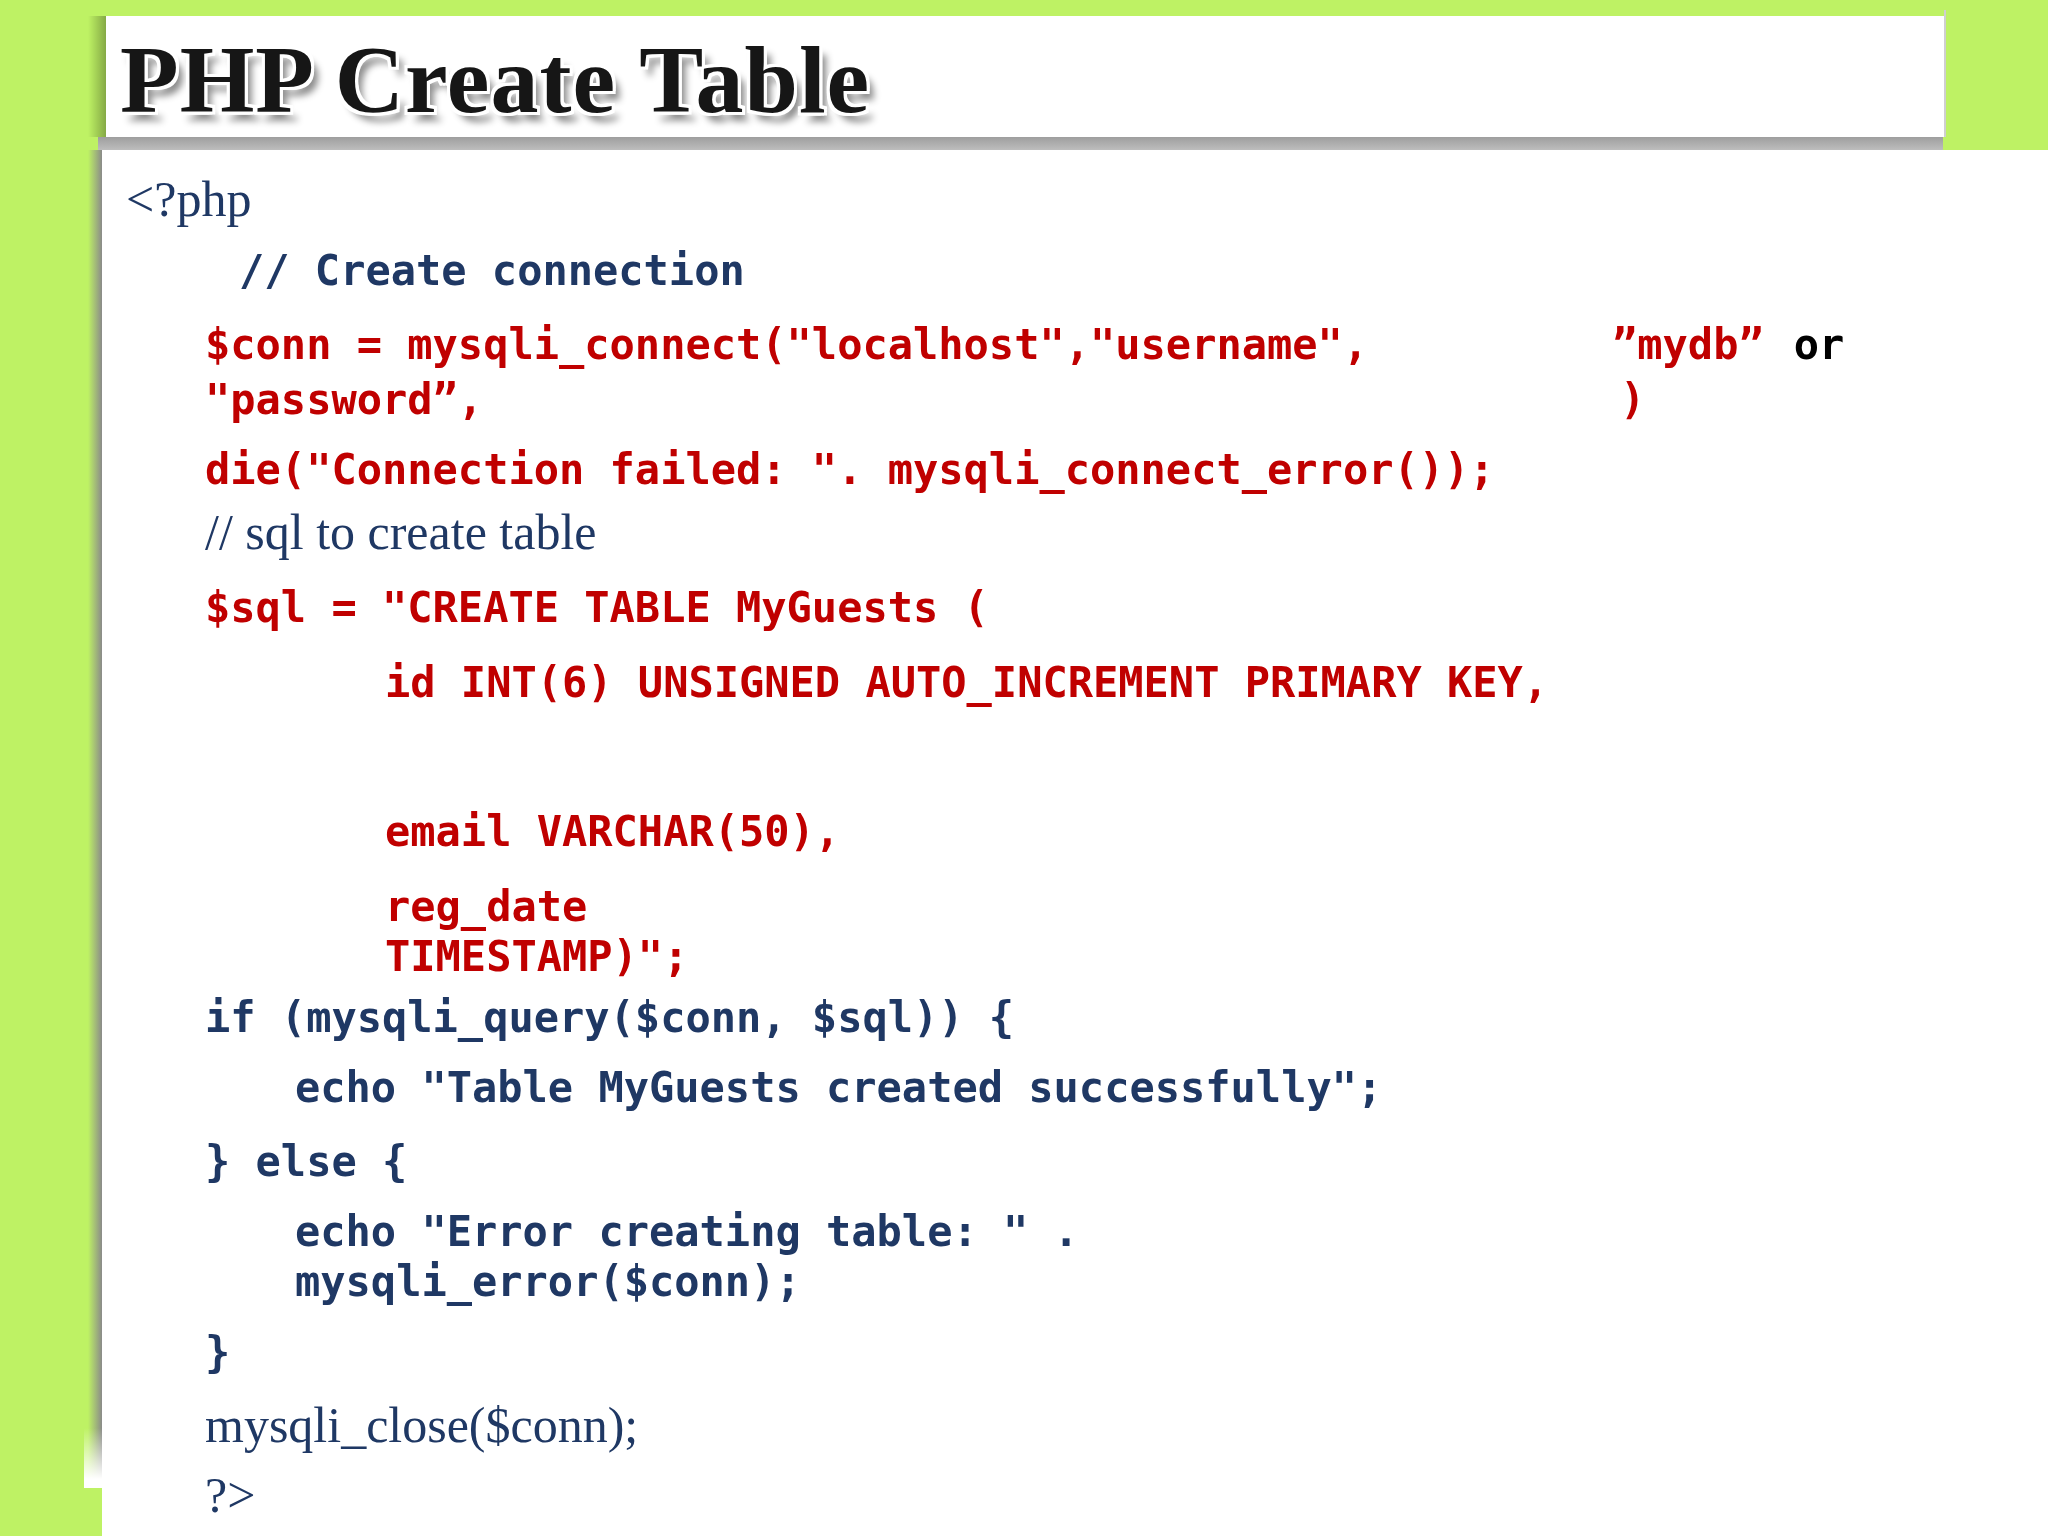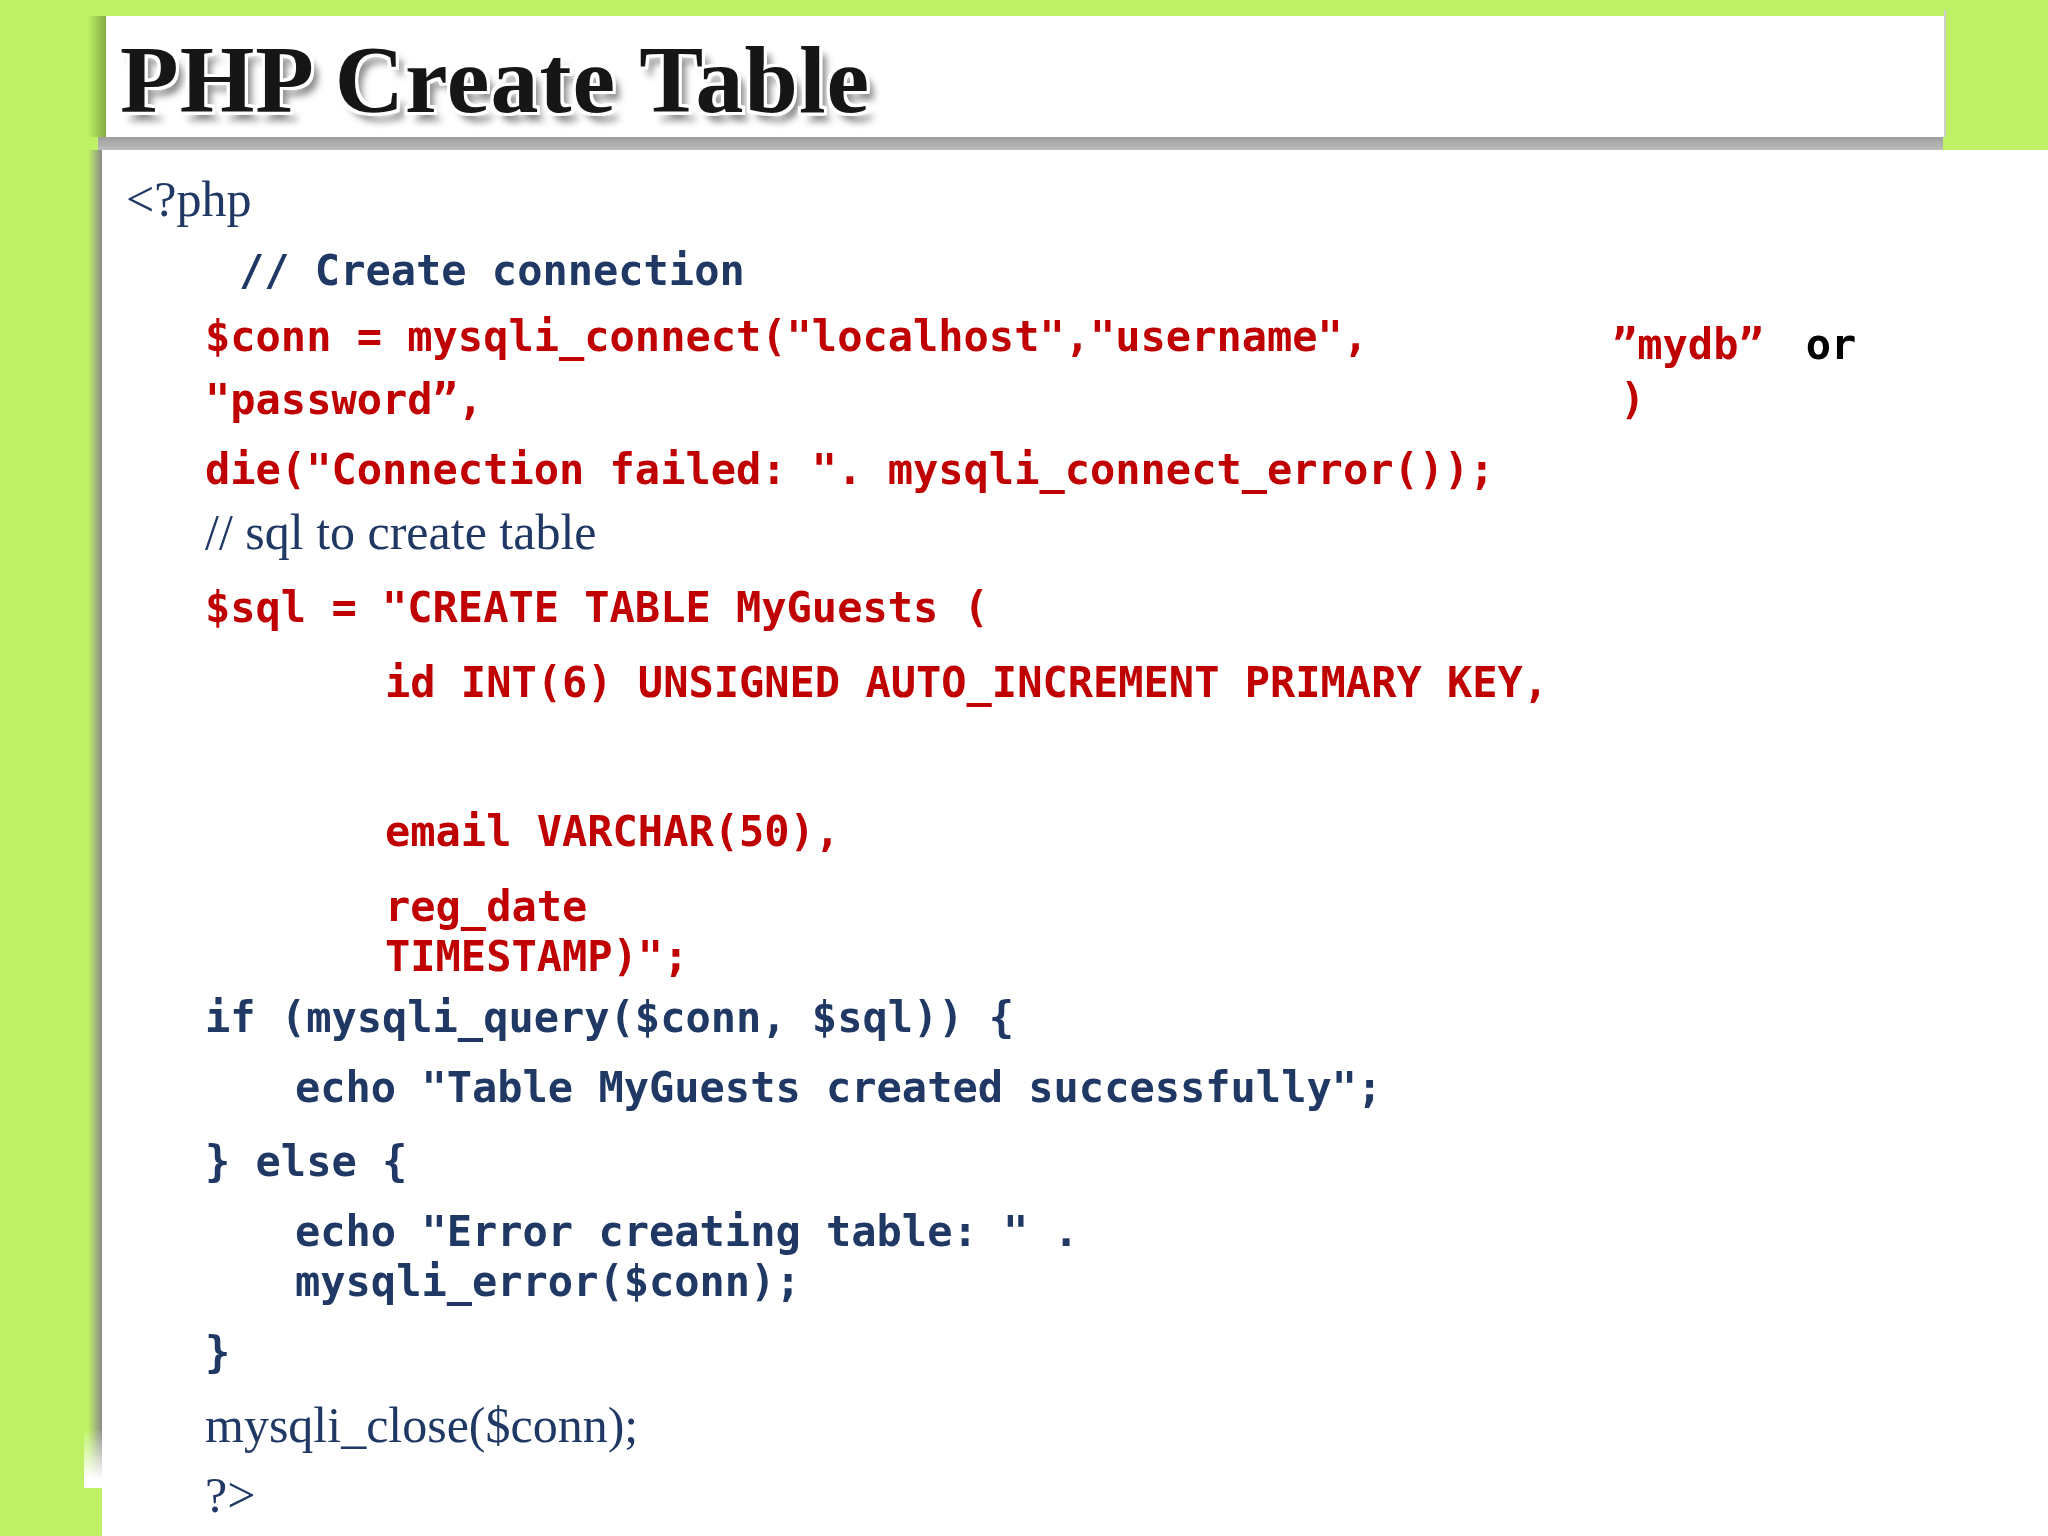--- a/index.html
+++ b/index.html
@@ -33,40 +33,40 @@
   .content-left-fade{position:absolute;left:84px;top:1428px;width:22px;height:60px;
     background:linear-gradient(to bottom, rgba(255,255,255,0), #ffffff 85%);}
 
   
   .ln{position:absolute;white-space:pre;line-height:1.1;}
   .mono{font-family:"DejaVu Sans Mono", monospace;font-weight:700;font-size:42px;}
   .serif{font-family:"Liberation Serif", serif;font-weight:400;font-size:50px;}
   .navy{color:#1F3864;text-align:right;}
   .red{color:#C00000;}
   .black{color:#000000;}
-  .right-frag{display:flex;gap:42px;}
+  .right-frag{display:flex;gap:30px;}
 </style>
 </head>
 <body>
 
 <div class="page">
 
   <div class="banner-left-shadow"></div>
   <div class="banner"></div>
   <div class="banner-right-edge"></div>
   <div class="title-shadow-bar"></div>
   <div class="page-title">PHP Create Table</div>
 
   <div class="content-panel"></div>
   <div class="content-left-shadow"></div>
   <div class="content-left-fade"></div>
 
   <div class="ln serif navy" style="left:126px;top:172px">&lt;?php</div>
   <div class="ln mono  navy" style="left:239px;top:248px">// Create connection</div>
-  <div class="ln mono  red" style="left:205px;top:314px">$conn = mysqli_connect("localhost","username",</div>
+  <div class="ln mono  red" style="left:205px;top:322px">$conn = mysqli_connect("localhost","username",</div>
   <div class="ln mono  red" style="left:205px;top:377px">"password”,</div>
   <div class="ln mono  red" style="left:205px;top:447px">die("Connection failed: ". mysqli_connect_error());</div>
   <div class="ln serif navy" style="left:205px;top:505px">// sql to create table</div>
   <div class="ln mono  red" style="left:205px;top:585px">$sql = "CREATE TABLE MyGuests (</div>
   <div class="ln mono  red" style="left:385px;top:660px">id INT(6) UNSIGNED AUTO_INCREMENT PRIMARY KEY,</div>
   <div class="ln mono  red" style="left:385px;top:809px">email VARCHAR(50),</div>
   <div class="ln mono  red" style="left:385px;top:884px">reg_date</div>
   <div class="ln mono  red" style="left:385px;top:934px">TIMESTAMP)";</div>
   <div class="ln mono  navy" style="left:205px;top:995px">if (mysqli_query($conn, $sql)) {</div>
   <div class="ln mono  navy" style="left:295px;top:1065px">echo "Table MyGuests created successfully";</div>

